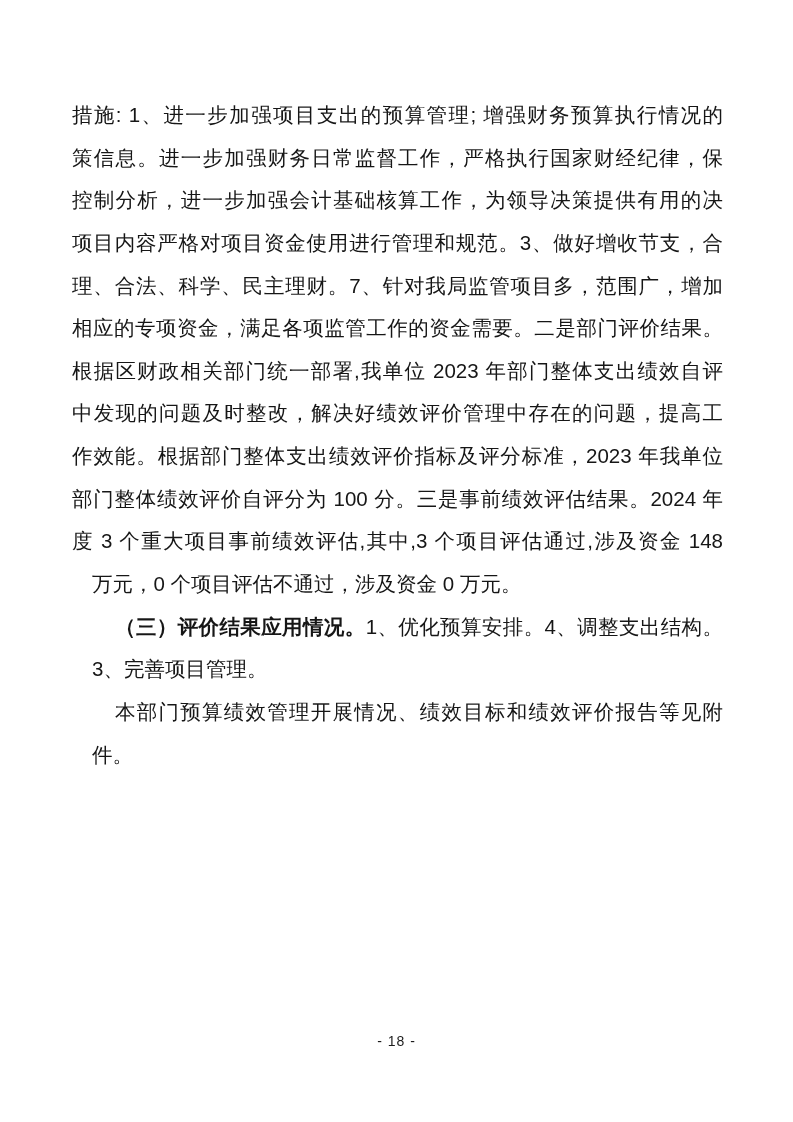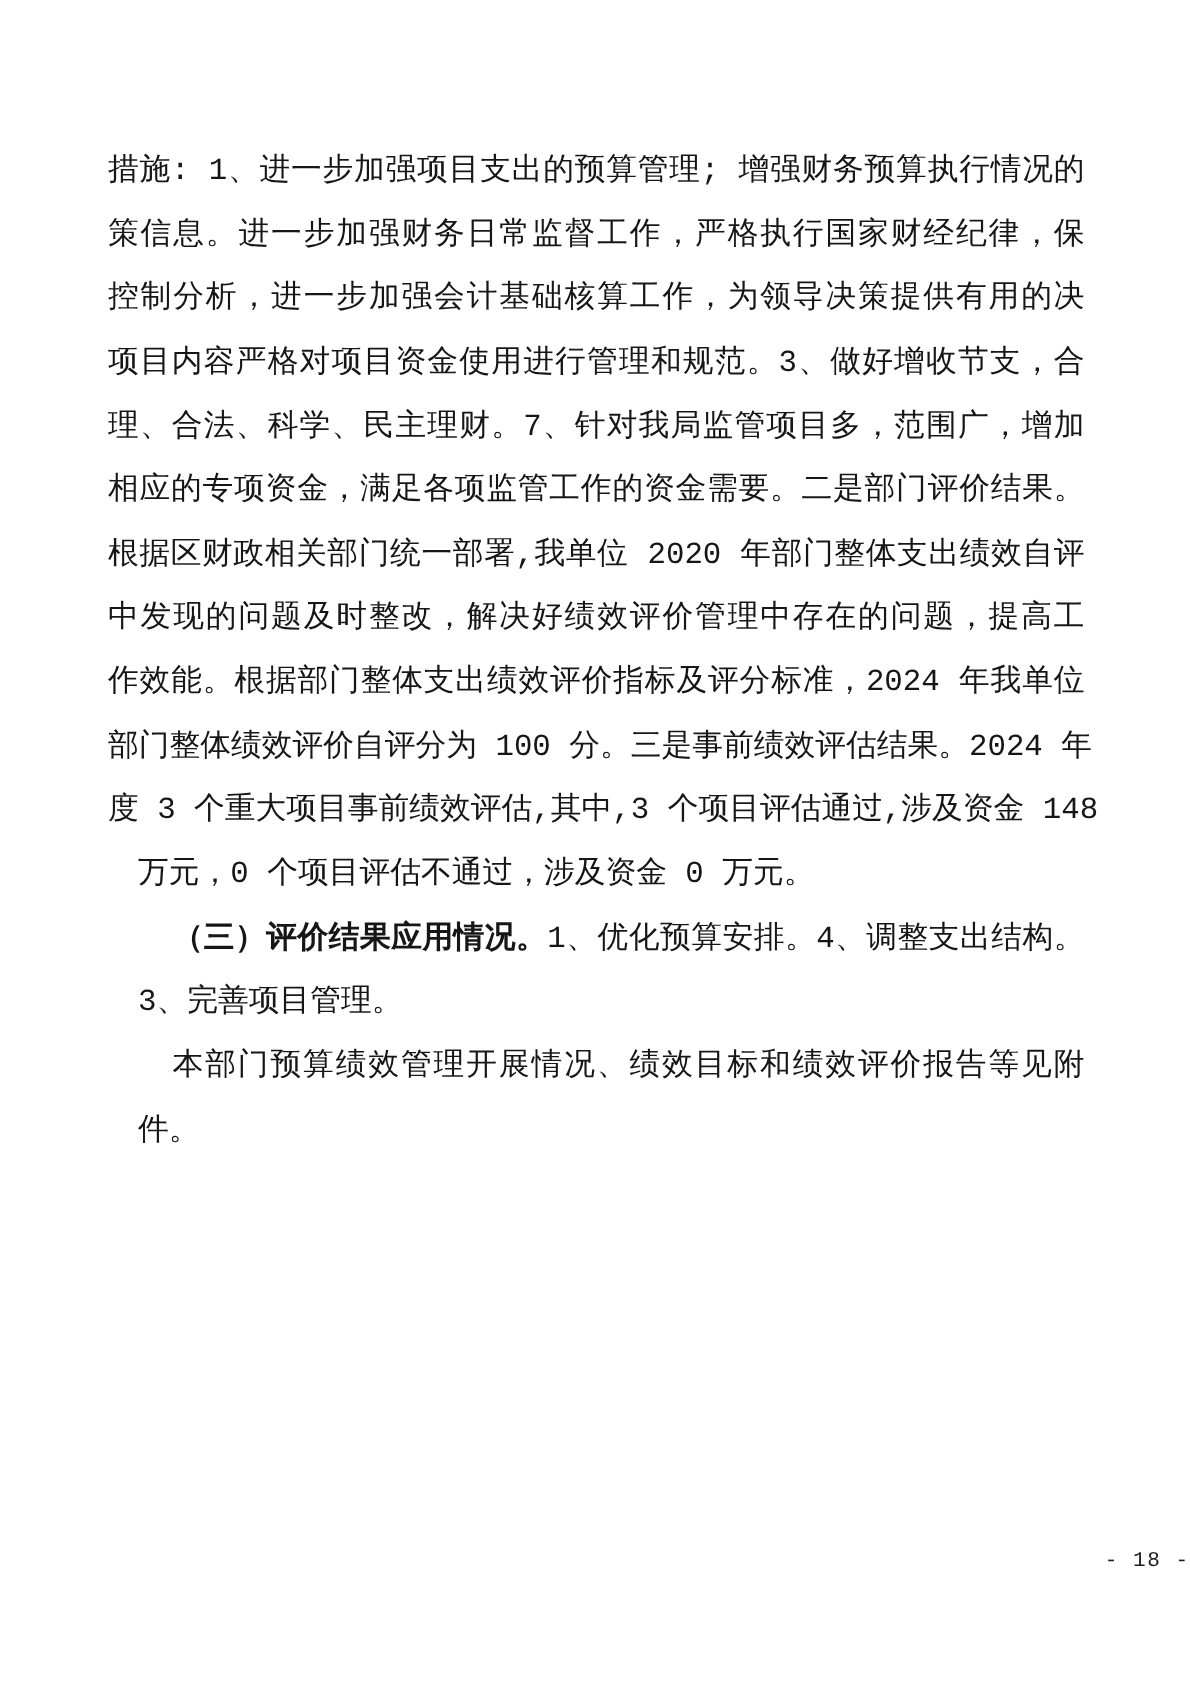--- a/index.html
+++ b/index.html
@@ -6,21 +6,21 @@
     margin: 0;
     padding: 0;
     background: #ffffff;
   }
   .page {
     position: relative;
     width: 793px;
     height: 1122px;
     background: #ffffff;
     overflow: hidden;
-    font-family: Liberation Mono, monospace;
+    font-family: Liberation Sans, sans-serif;
     color: #161616;
   }
   .doc-body {
     position: absolute;
     left: 72px;
     top: 94px;
     width: 651px;
   }
   .line {
     height: 42.65px;
@@ -39,40 +39,40 @@
   .line.indent {
     text-indent: 43px;
   }
   .seg { font-weight: normal; }
   .seg.bold { font-weight: bold; }
   .page-number {
     position: absolute;
     left: 0;
     right: 0;
     top: 1033px;
-    text-align: right;
+    text-align: center;
     font-size: 14px;
     letter-spacing: 1px;
     color: #1c1c1c;
   }
 </style>
 </head>
 <body>
 
 <div class="page">
   <div class="doc-body">
       <div class="line"><span class="seg">措施: 1、进一步加强项目支出的预算管理; 增强财务预算执行情况的</span></div>
       <div class="line"><span class="seg">策信息。进一步加强财务日常监督工作，严格执行国家财经纪律，保</span></div>
       <div class="line"><span class="seg">控制分析，进一步加强会计基础核算工作，为领导决策提供有用的决</span></div>
       <div class="line"><span class="seg">项目内容严格对项目资金使用进行管理和规范。3、做好增收节支，合</span></div>
       <div class="line"><span class="seg">理、合法、科学、民主理财。7、针对我局监管项目多，范围广，增加</span></div>
       <div class="line"><span class="seg">相应的专项资金，满足各项监管工作的资金需要。二是部门评价结果。</span></div>
-      <div class="line"><span class="seg">根据区财政相关部门统一部署,我单位 2020 年部门整体支出绩效自评</span></div>
+      <div class="line"><span class="seg">根据区财政相关部门统一部署,我单位 2023 年部门整体支出绩效自评</span></div>
       <div class="line"><span class="seg">中发现的问题及时整改，解决好绩效评价管理中存在的问题，提高工</span></div>
-      <div class="line"><span class="seg">作效能。根据部门整体支出绩效评价指标及评分标准，2024 年我单位</span></div>
+      <div class="line"><span class="seg">作效能。根据部门整体支出绩效评价指标及评分标准，2023 年我单位</span></div>
       <div class="line"><span class="seg">部门整体绩效评价自评分为 100 分。三是事前绩效评估结果。2024 年</span></div>
       <div class="line"><span class="seg">度 3 个重大项目事前绩效评估,其中,3 个项目评估通过,涉及资金 148</span></div>
       <div class="line last"><span class="seg">万元，0 个项目评估不通过，涉及资金 0 万元。</span></div>
       <div class="line indent"><span class="seg bold">（三）评价结果应用情况。</span><span class="seg">1、优化预算安排。4、调整支出结构。</span></div>
       <div class="line last"><span class="seg">3、完善项目管理。</span></div>
       <div class="line indent"><span class="seg">本部门预算绩效管理开展情况、绩效目标和绩效评价报告等见附</span></div>
       <div class="line last"><span class="seg">件。</span></div>
     </div>
   <div class="page-number">- 18 -</div>
 </div>

